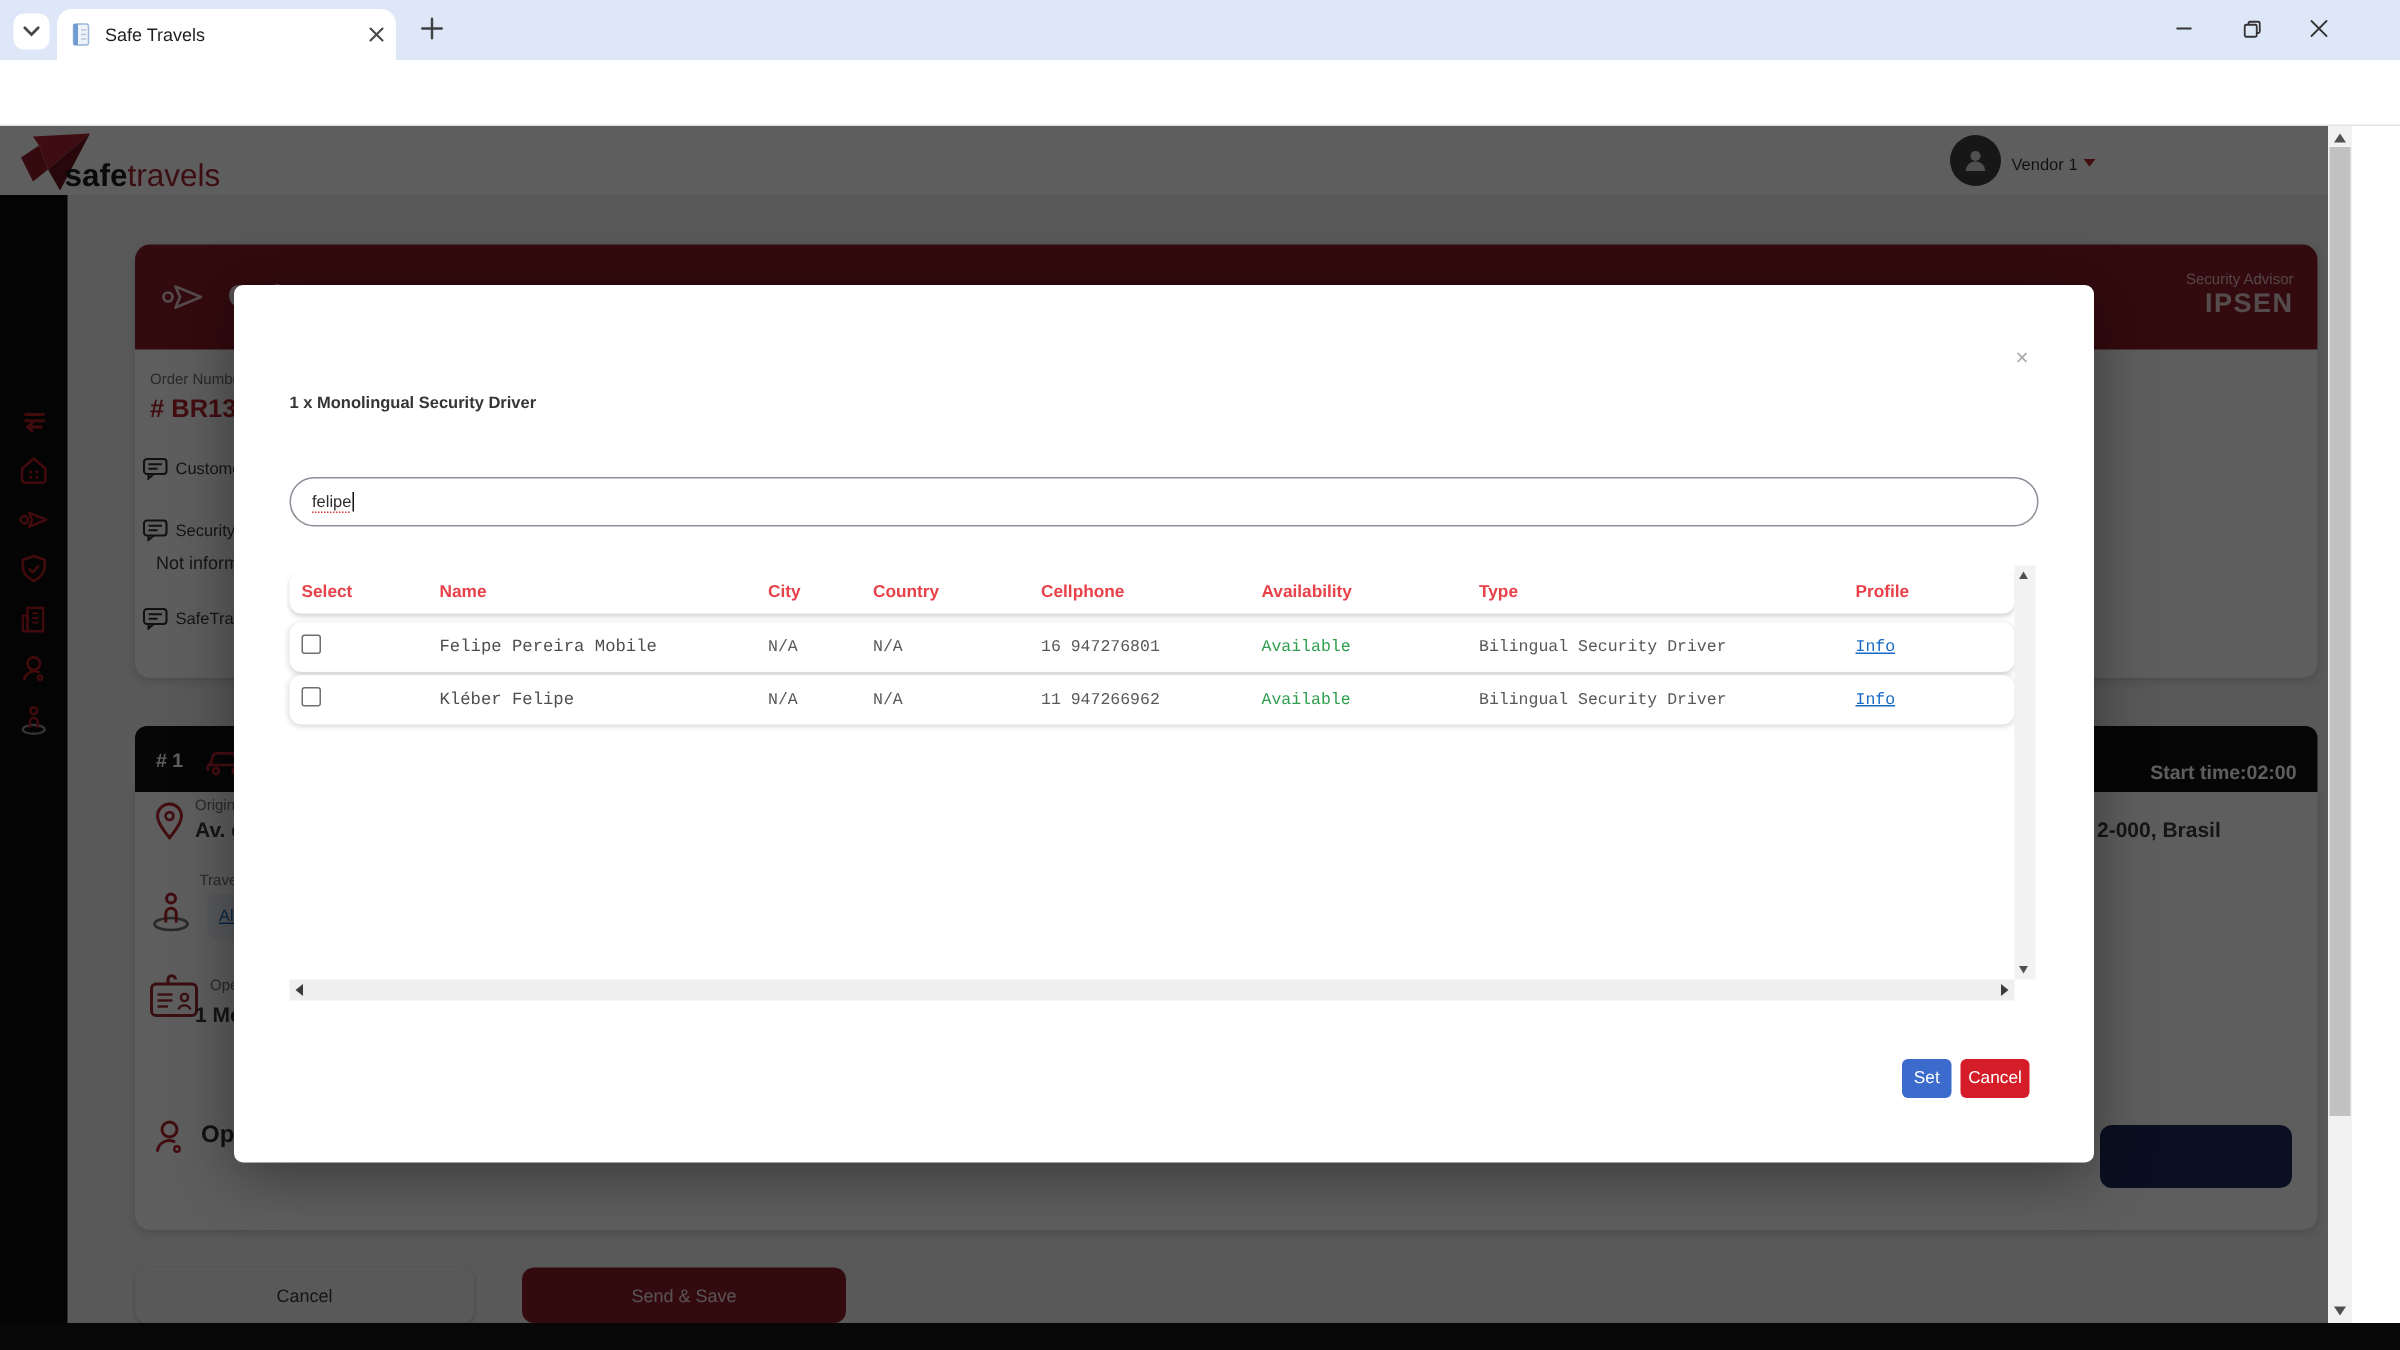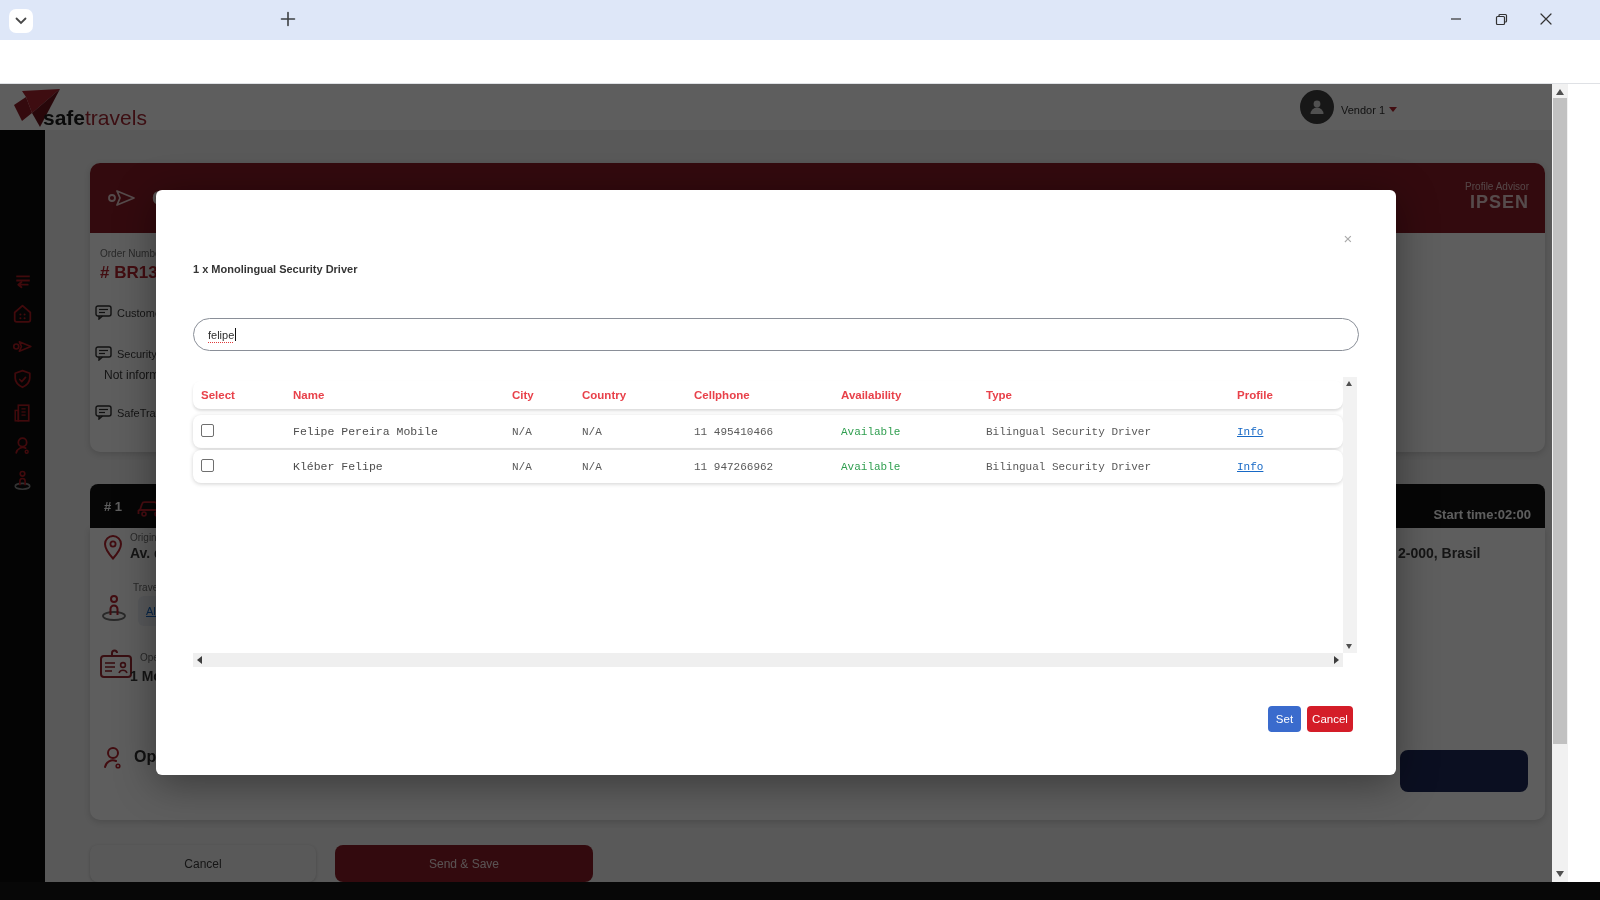--- a/index.html
+++ b/index.html
@@ -47,21 +47,21 @@
   .field-strong { font-size:17px; font-weight:bold; color:#b3252e; }
   .bg-field { font-size:11px; color:#3a3a3a; }
   .route-bar { left:90px; top:484px; width:1455px; height:44px; background:#121212; border-radius:8px 8px 0 0;
     display:flex; align-items:center; padding:0 14px; color:#fff; }
   .card2 { left:90px; top:528px; width:1455px; height:292px; background:#fff; border-radius:0 0 10px 10px;
     box-shadow:0 2px 6px rgba(0,0,0,.15); }
   .navy-btn { left:1400px; top:750px; width:128px; height:42px; background:#1e2a5a; border-radius:8px; }
   .bottom-btn { top:845px; height:37px; border-radius:8px; display:flex; align-items:center; justify-content:center;
     font-size:12px; }
   .cancel-bottom { left:90px; width:226px; background:#f2f2f2; color:#3a3a3a; box-shadow:0 1px 3px rgba(0,0,0,.2); }
-  .send-bottom { left:335px; width:258px; background:#8c1d26; color:#f1dfe0; }
+  .send-bottom { left:348px; width:216px; background:#8c1d26; color:#f1dfe0; }
   .blue-link-frag { font-size:11px; color:#1769c6; text-decoration:underline; }
 
   .overlay { left:0; top:84px; width:1552px; height:798px; background:rgba(0,0,0,0.63); z-index:5; }
 
   
   .bscroll-track { left:1552px; top:84px; width:16px; height:798px; background:#f1f1f1; z-index:6; }
   .bscroll-thumb { left:1553px; top:98px; width:14px; height:646px; background:#c1c1c1; z-index:7; }
   .tri { width:0; height:0; position:absolute; }
   .tri-up { border-left:4px solid transparent; border-right:4px solid transparent; border-bottom:6px solid #505050; }
   .tri-down { border-left:4px solid transparent; border-right:4px solid transparent; border-top:6px solid #505050; }
@@ -107,20 +107,37 @@
 <div class="screen">
 
   <div class="abs tabstrip">
     <div class="abs tab-chevron-btn">
       <span>
         <svg width="12" height="8" viewBox="0 0 12 8">
             <path d="M1.5 1.5 L6 6 L10.5 1.5" stroke="#474747" stroke-width="1.8" fill="none" stroke-linecap="round"></path>
           </svg>
       </span>
     </div>
+    <div class="abs tab">
+      <span>
+        <svg width="16" height="16" viewBox="0 0 16 16">
+            <rect x="3" y="1" width="10" height="14" rx="1.5" fill="#eef3fa" stroke="#9db7d8" stroke-width="1"></rect>
+            <rect x="3" y="1" width="3" height="14" fill="#6f9bd1"></rect>
+            <line x1="8" y1="5" x2="11.5" y2="5" stroke="#b9c6d8" stroke-width="1"></line>
+            <line x1="8" y1="8" x2="11.5" y2="8" stroke="#b9c6d8" stroke-width="1"></line>
+            <line x1="8" y1="11" x2="11.5" y2="11" stroke="#b9c6d8" stroke-width="1"></line>
+          </svg>
+      </span>
+      <span class="tab-title">Safe Travels</span>
+      <span>
+        <svg width="10" height="10" viewBox="0 0 10 10">
+            <path d="M1 1 L9 9 M9 1 L1 9" stroke="#474747" stroke-width="1.4" stroke-linecap="round"></path>
+          </svg>
+      </span>
+    </div>
     <div class="abs" style="left:280px; top:11px;">
       <svg width="16" height="16" viewBox="0 0 16 16">
           <path d="M8 1.5 V14.5 M1.5 8 H14.5" stroke="#3c4043" stroke-width="1.6" stroke-linecap="round"></path>
         </svg>
     </div>
     <div class="abs win-btn" style="left:1434px;">
       <svg width="12" height="12" viewBox="0 0 12 12">
           <line x1="1" y1="6" x2="11" y2="6" stroke="#333" stroke-width="1.2"></line>
         </svg>
     </div>
@@ -278,21 +295,21 @@
   <div class="abs card1"></div>
   <div class="abs maroon-bar">
     <span>
       <svg width="34" height="28" viewBox="0 0 34 28">
           <circle cx="6" cy="14" r="3" fill="none" stroke="#e8cccd" stroke-width="1.8"></circle>
           <path d="M11 7 L28 14 L11 21 l3 -7 Z" fill="none" stroke="#e8cccd" stroke-width="1.8" stroke-linejoin="round"></path>
         </svg>
     </span>
     <span class="maroon-title">Order</span>
     <div class="advisor-wrap">
-      <div class="advisor-label">Profile Advisor</div>
+      <div class="advisor-label">Security Advisor</div>
       <div class="advisor-value">IPSEN</div>
     </div>
   </div>
   <div class="abs field-label" style="left:100px; top:248px;">Order Number</div>
   <div class="abs field-strong" style="left:100px; top:263px;"># BR1350</div>
 
   <div class="abs" style="left:95px; top:305px;">
     <svg width="17" height="15" viewBox="0 0 17 15">
         <rect x="1" y="1" width="15" height="10" rx="2" fill="none" stroke="#2f2f2f" stroke-width="1.4"></rect>
         <path d="M4 11 L4 14 L7.5 11" fill="none" stroke="#2f2f2f" stroke-width="1.4"></path>
@@ -418,21 +435,21 @@
     <div class="abs search-box">
       <span class="search-text">felipe</span>
         <span class="caret-bar"></span>
     </div>
 
     <div class="abs tbl-row tbl-grid" style="top:225px;">
       <span><span class="cb" style="display:inline-block;"></span></span>
       <span class="cell cell-name">Felipe Pereira Mobile</span>
       <span class="cell">N/A</span>
       <span class="cell">N/A</span>
-      <span class="cell">11 495410466</span>
+      <span class="cell">16 947276801</span>
       <span class="cell cell-avail">Available</span>
       <span class="cell">Bilingual Security Driver</span>
       <span class="cell cell-link">Info</span>
     </div>
 
     <div class="abs tbl-row tbl-grid" style="top:260px;">
       <span><span class="cb" style="display:inline-block;"></span></span>
       <span class="cell cell-name">Kléber Felipe</span>
       <span class="cell">N/A</span>
       <span class="cell">N/A</span>

